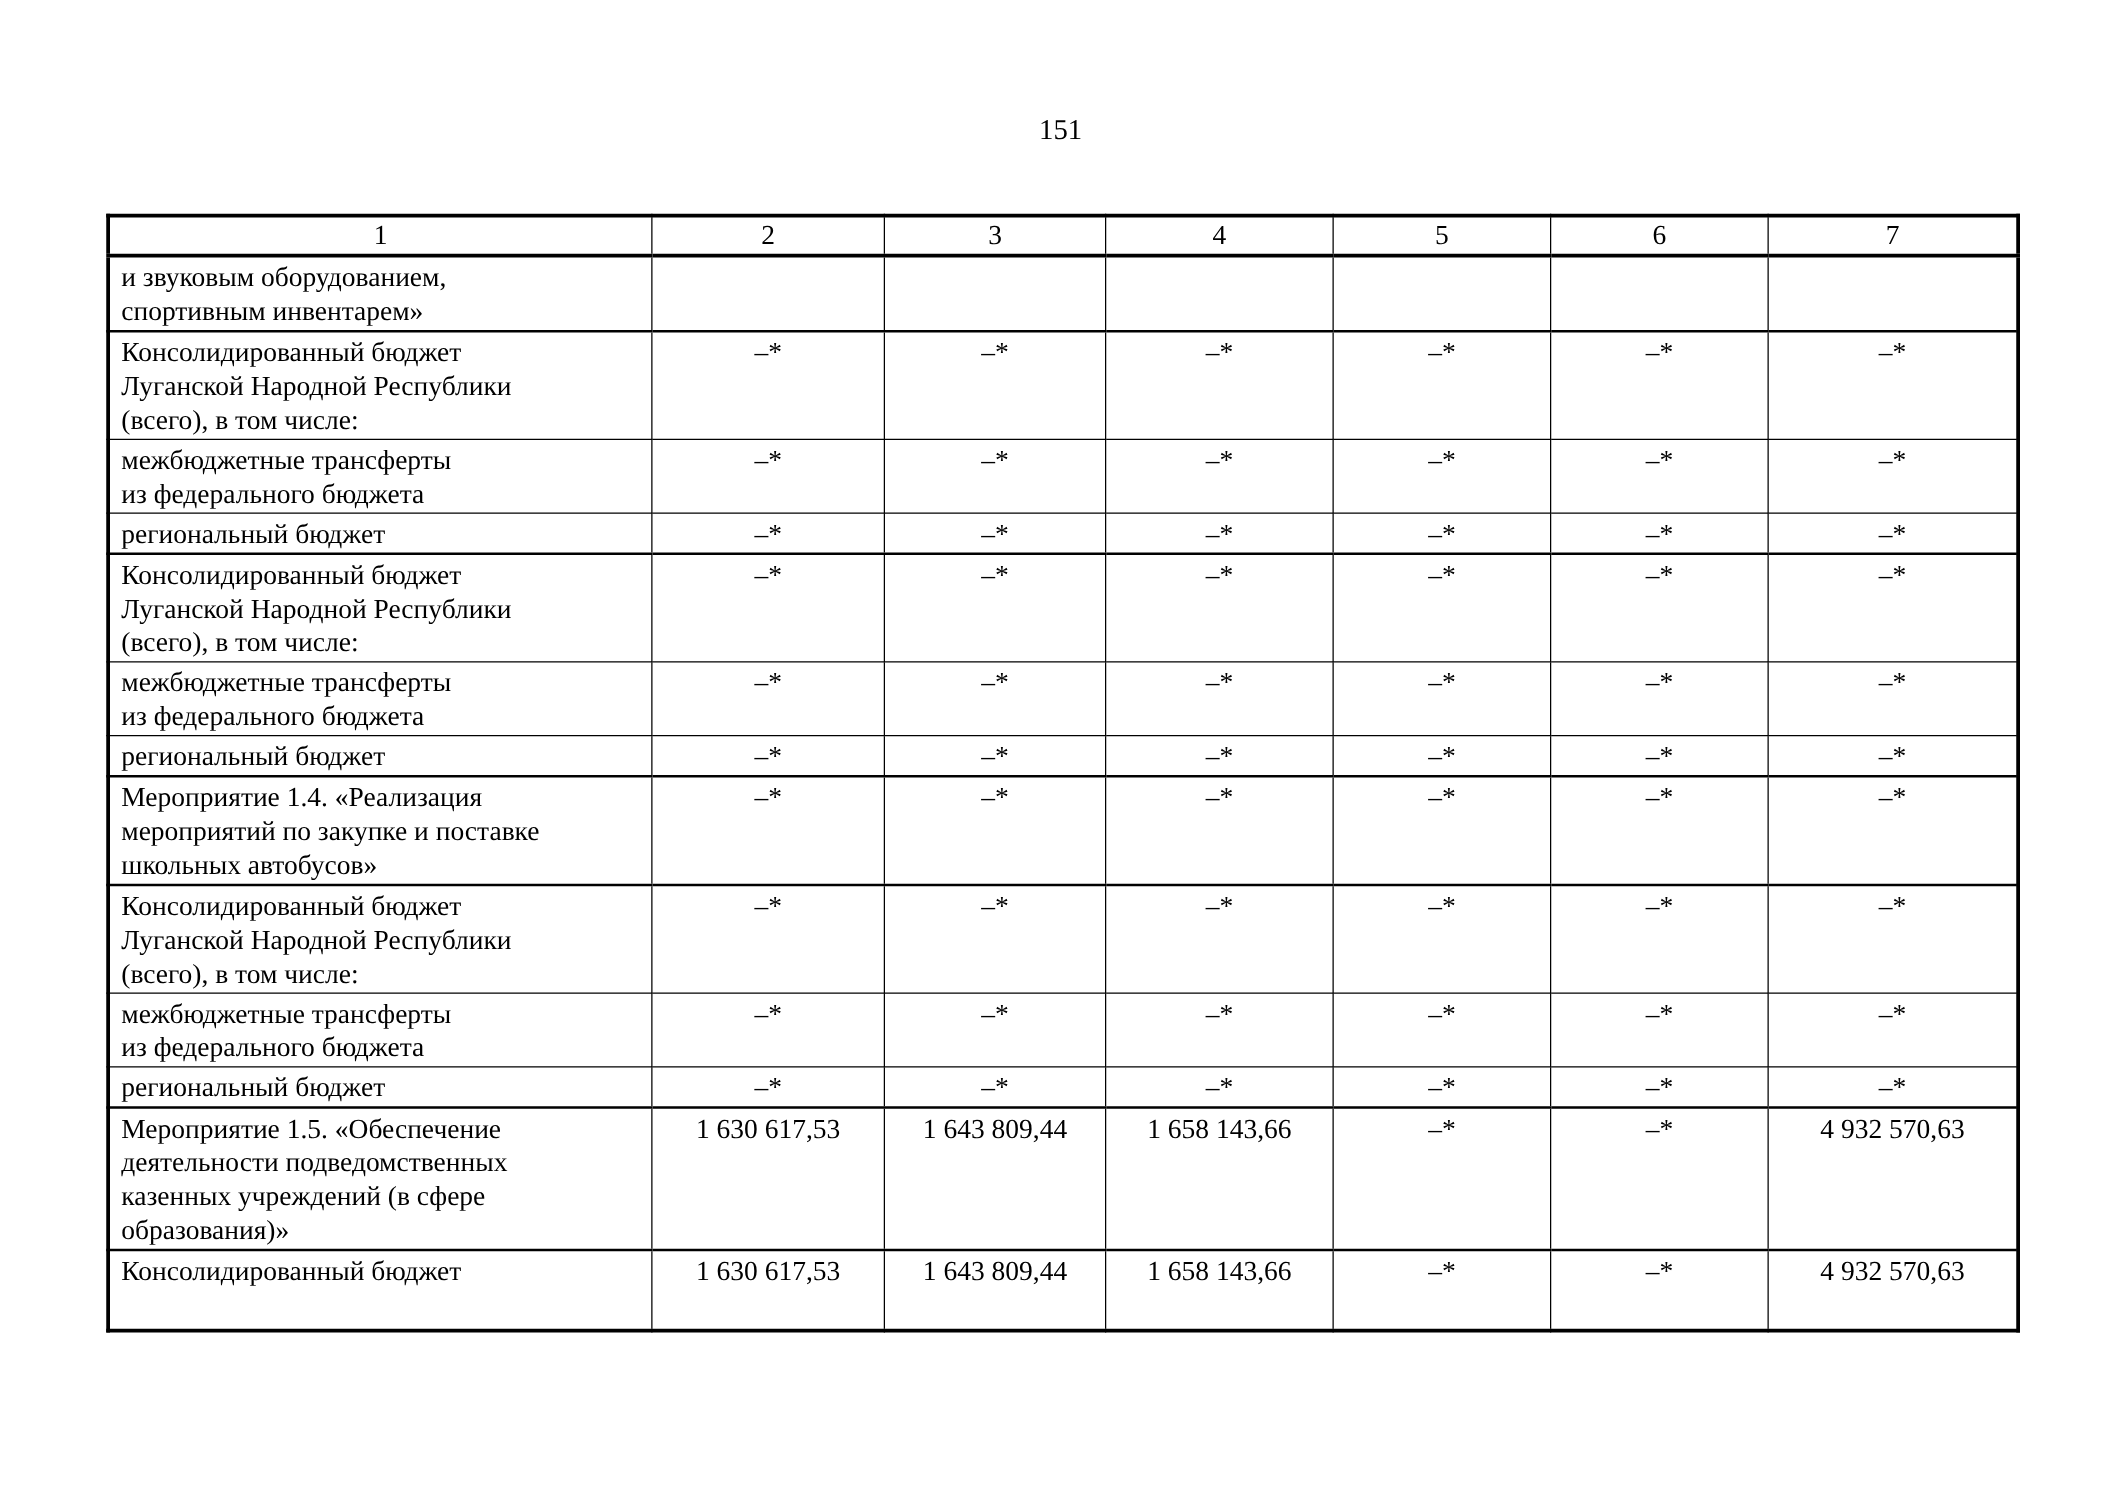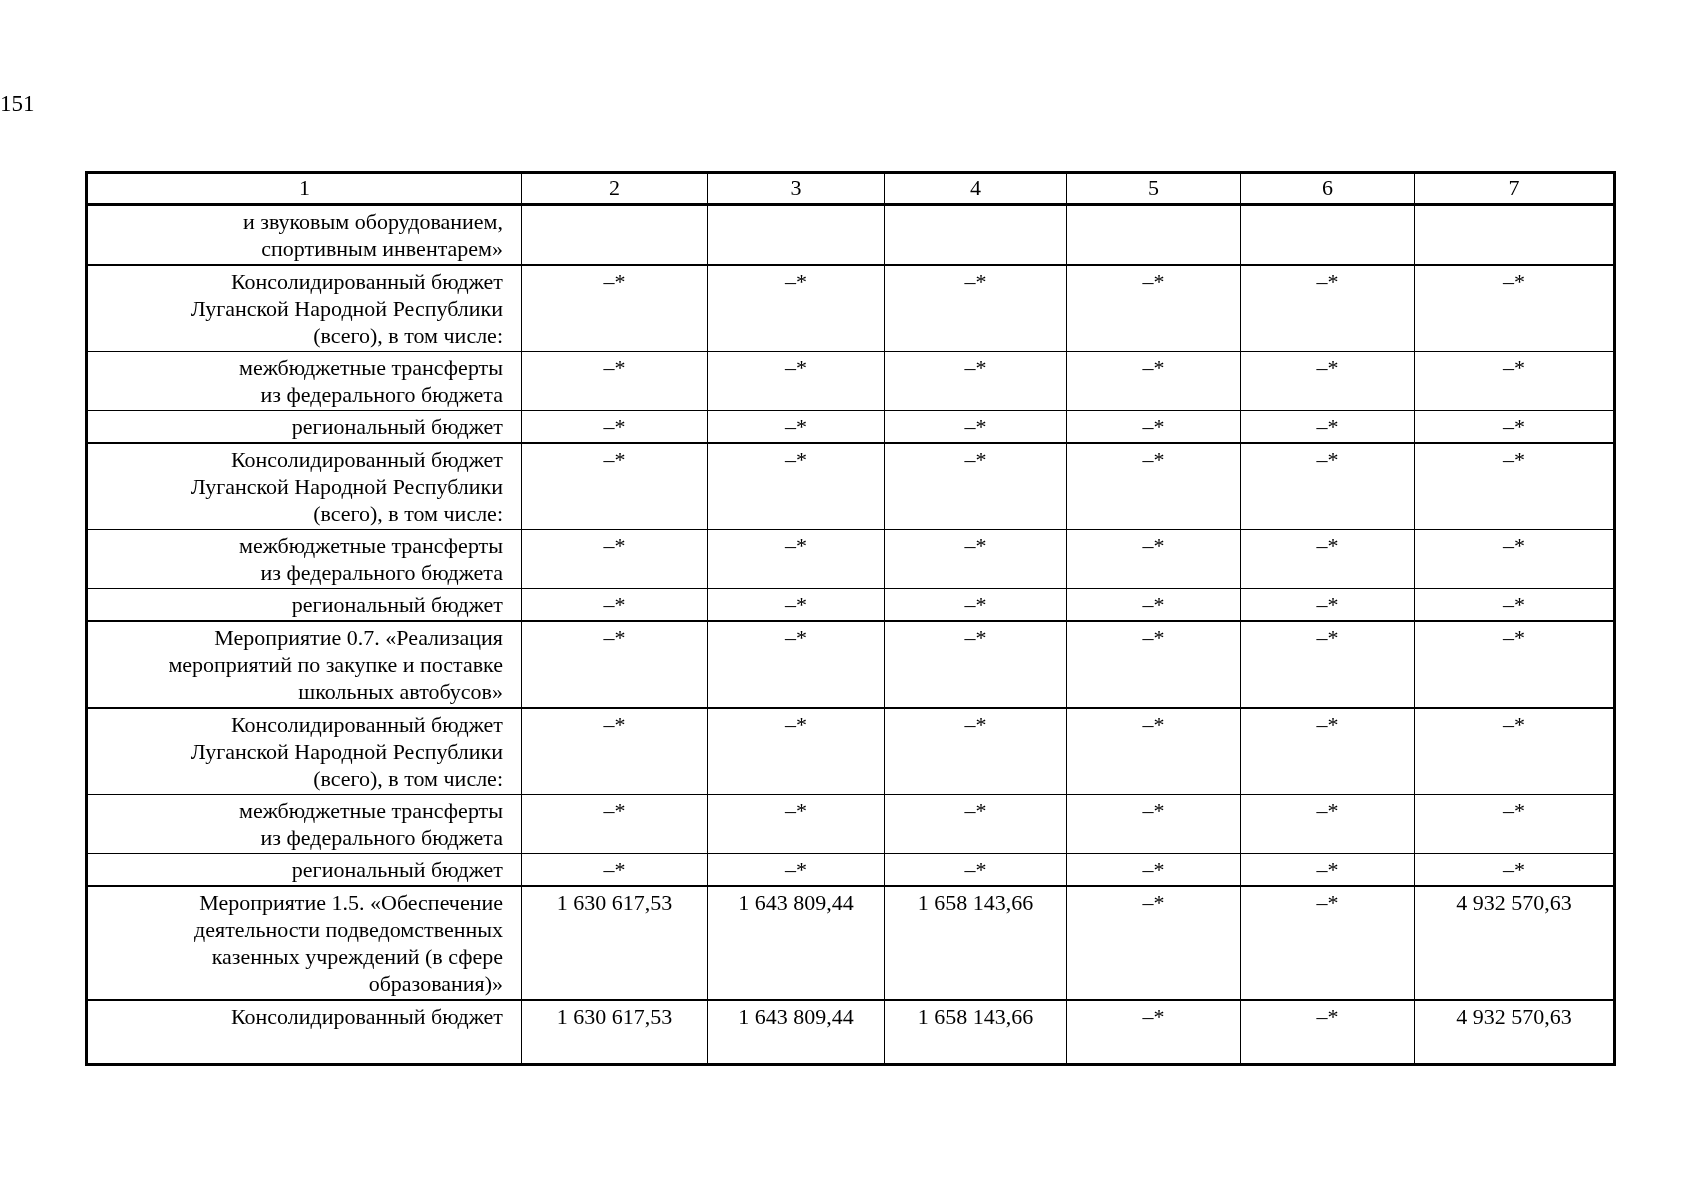--- a/index.html
+++ b/index.html
@@ -13,20 +13,21 @@
     position: relative;
     overflow: hidden;
     font-family: "Liberation Serif", "DejaVu Serif", serif;
     color: #000;
   }
   .page-number {
     position: absolute;
     top: 90px;
     left: 0;
     width: 1697px;
+    text-align: center;
     font-size: 23px;
     line-height: 28px;
   }
   table.budget-table {
     position: absolute;
     left: 85px;
     top: 171px;
     width: 1528px;
     border-collapse: collapse;
     table-layout: fixed;
@@ -41,21 +42,21 @@
     overflow: hidden;
   }
   thead th {
     border-bottom: 3px solid #000;
     text-align: center;
     height: 26px;
     line-height: 26px;
     padding: 1px 0 2px 0;
   }
   td.label-cell {
-    text-align: right;
+    text-align: left;
     white-space: pre-line;
     padding: 2px 18px 2px 9px;
   }
   td.value-cell {
     text-align: center;
     padding: 2px 4px;
   }
   tr.thick-top td {
     border-top: 2.7px solid #000;
   }
@@ -151,21 +152,21 @@
       <tr style="height: 31px;">
         <td class="label-cell">региональный бюджет</td>
         <td class="value-cell">–*</td>
         <td class="value-cell">–*</td>
         <td class="value-cell">–*</td>
         <td class="value-cell">–*</td>
         <td class="value-cell">–*</td>
         <td class="value-cell">–*</td>
       </tr>
       <tr class="thick-top" style="height: 84px;">
-        <td class="label-cell">Мероприятие 0.7. «Реализация
+        <td class="label-cell">Мероприятие 1.4. «Реализация
 мероприятий по закупке и поставке
 школьных автобусов»</td>
         <td class="value-cell">–*</td>
         <td class="value-cell">–*</td>
         <td class="value-cell">–*</td>
         <td class="value-cell">–*</td>
         <td class="value-cell">–*</td>
         <td class="value-cell">–*</td>
       </tr>
       <tr class="thick-top" style="height: 84px;">

